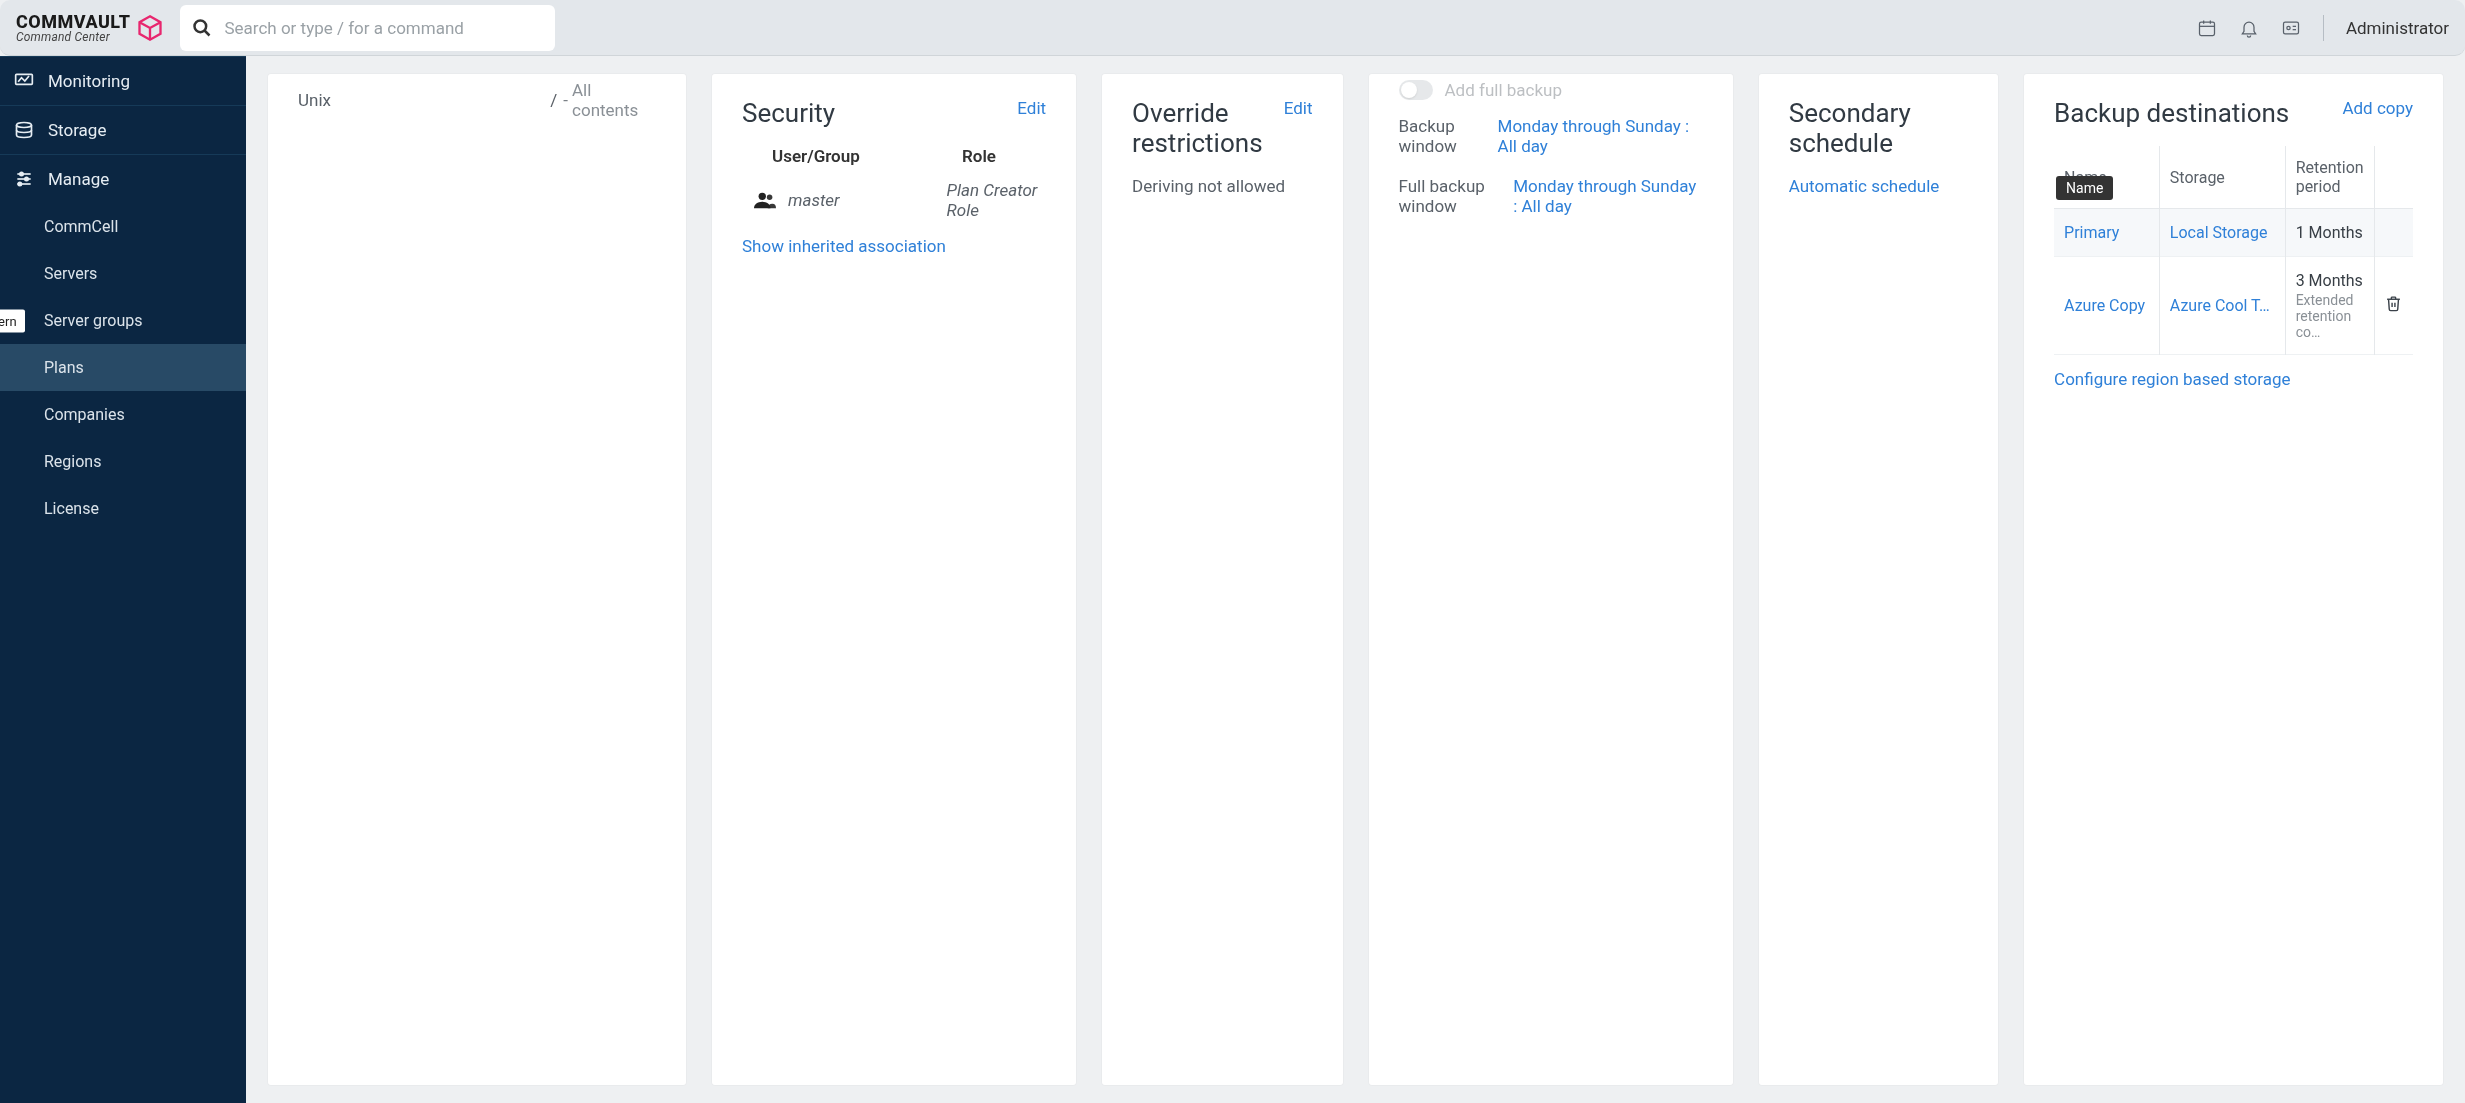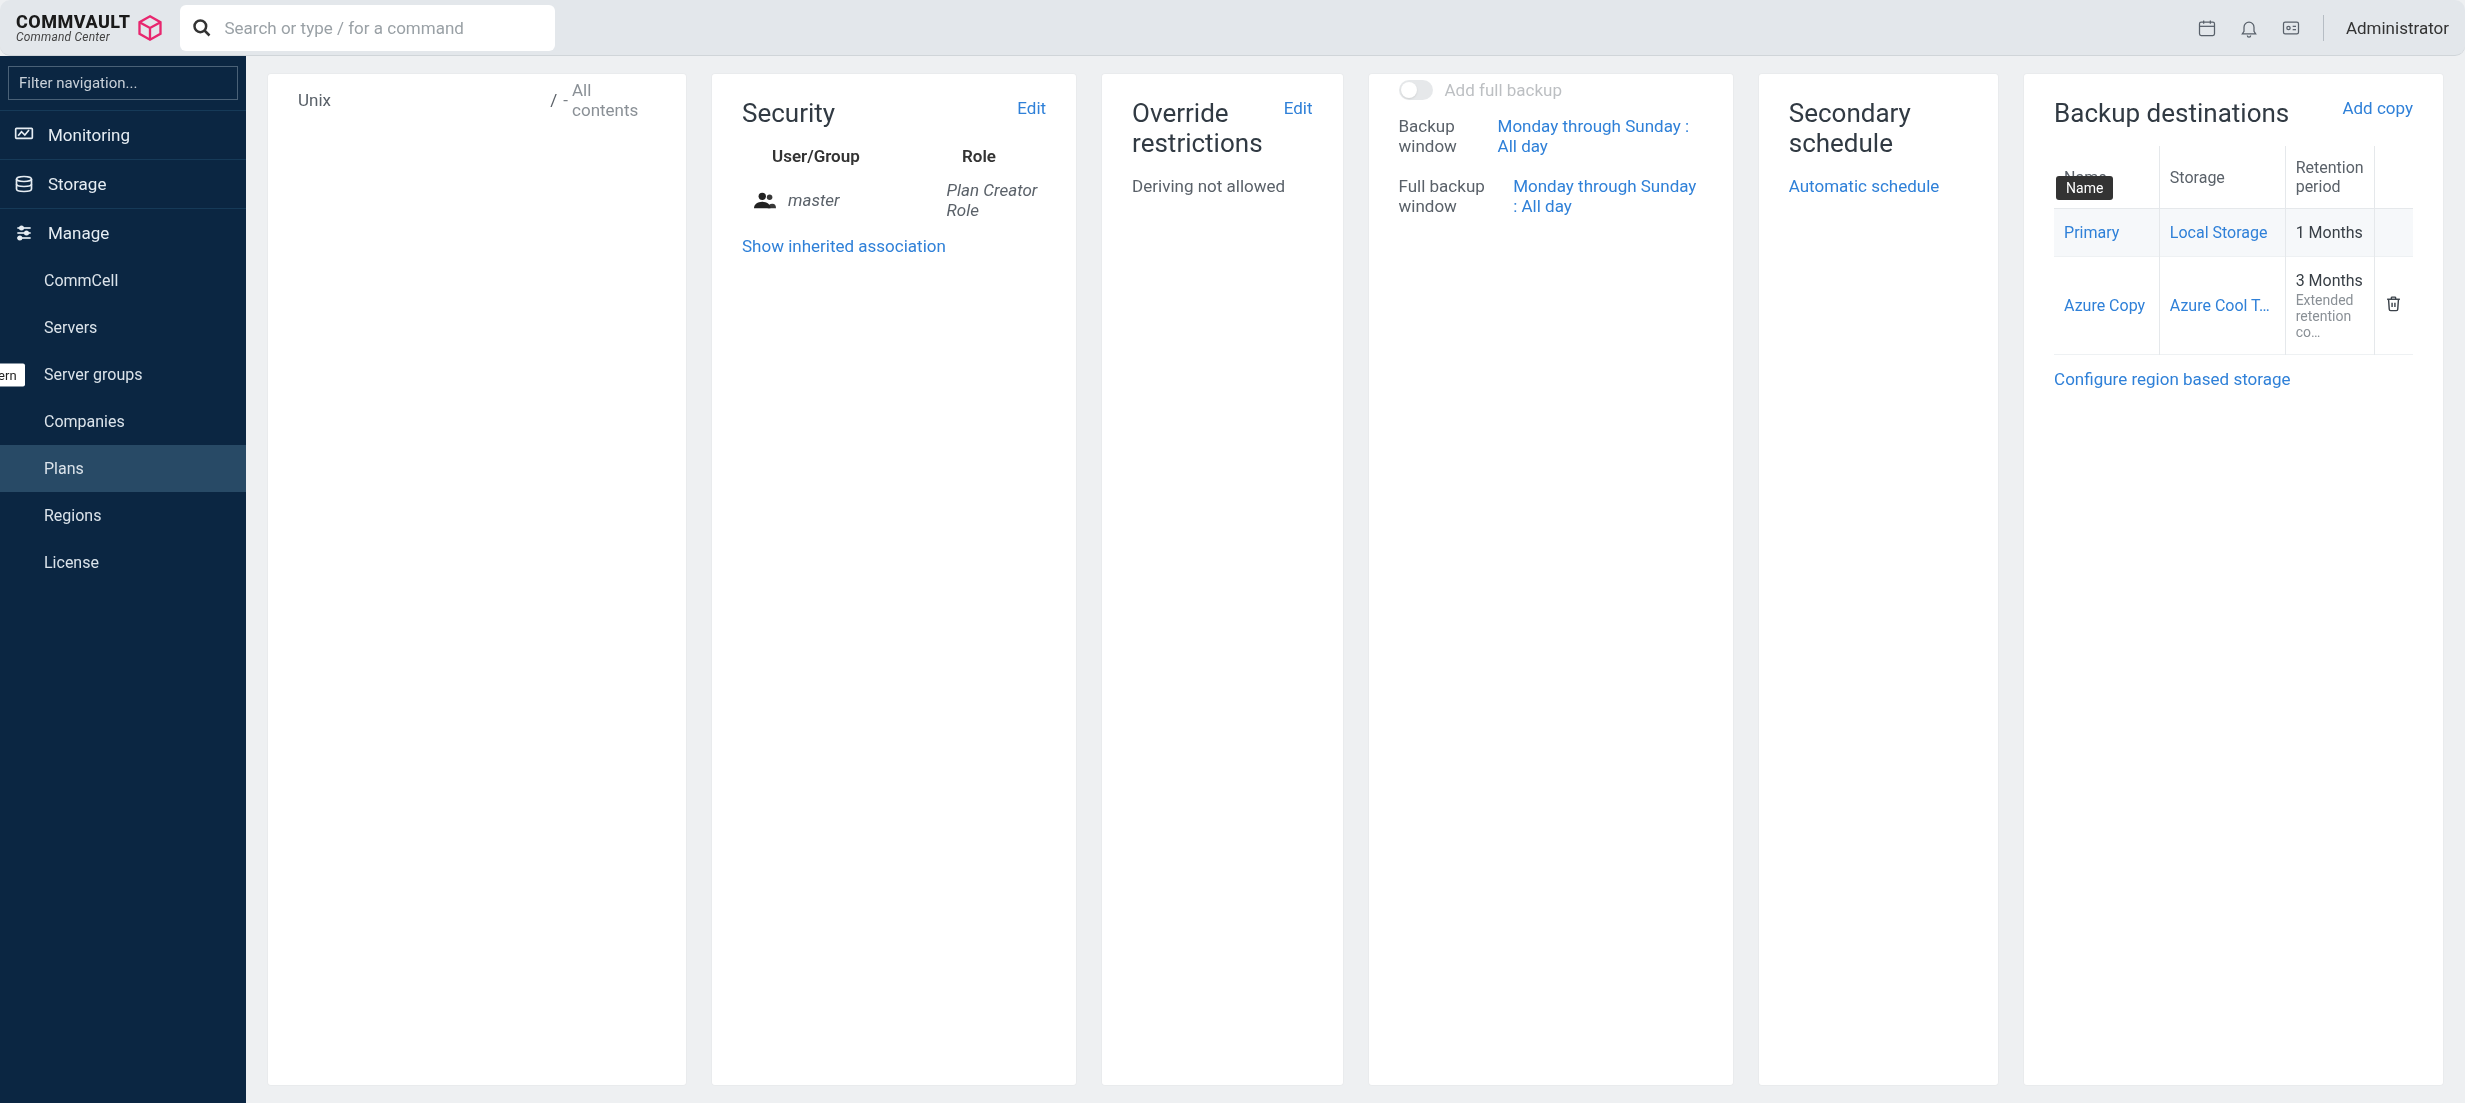--- a/index.html
+++ b/index.html
@@ -120,23 +120,20 @@
         <circle cx="9" cy="12" r="2"></circle>
         <line x1="14" y1="10" x2="18" y2="10"></line>
         <line x1="14" y1="14" x2="18" y2="14"></line>
       </svg>
     <div class="hsep"></div>
     <span class="user-name">Administrator</span>
   </div>
 </div>
 
 <div class="sidebar">
-  <div class="filter-wrap">
-    <input class="filter-input" placeholder="Filter navigation..." style="">
-  </div>
 
   <div class="nav-section">
     <div class="nav-item">
       <svg class="nav-icon" viewBox="0 0 24 24" fill="none" stroke="currentColor" stroke-width="2">
           <rect x="2" y="4" width="20" height="12" rx="1"></rect>
           <polyline points="5,13 9,8 13,12 18,6"></polyline>
         </svg>
       <span>Monitoring</span>
     </div>
   </div>
@@ -163,22 +160,22 @@
           <circle cx="7" cy="18" r="2" fill="currentColor"></circle>
         </svg>
       <span>Manage</span>
     </div>
     <div class="sub-item">CommCell</div>
     <div class="sub-item">Servers</div>
     <div class="sub-item">
       <span class="modern-badge">Modern</span>
       <span>Server groups</span>
     </div>
+    <div class="sub-item active">Plans</div>
     <div class="sub-item">Companies</div>
-    <div class="sub-item active">Plans</div>
     <div class="sub-item">Regions</div>
     <div class="sub-item">License</div>
   </div>
 </div>
 
 <div class="main">
 
   <div class="col">
     <div class="card card-clip-top">
       <div class="kv-row">

